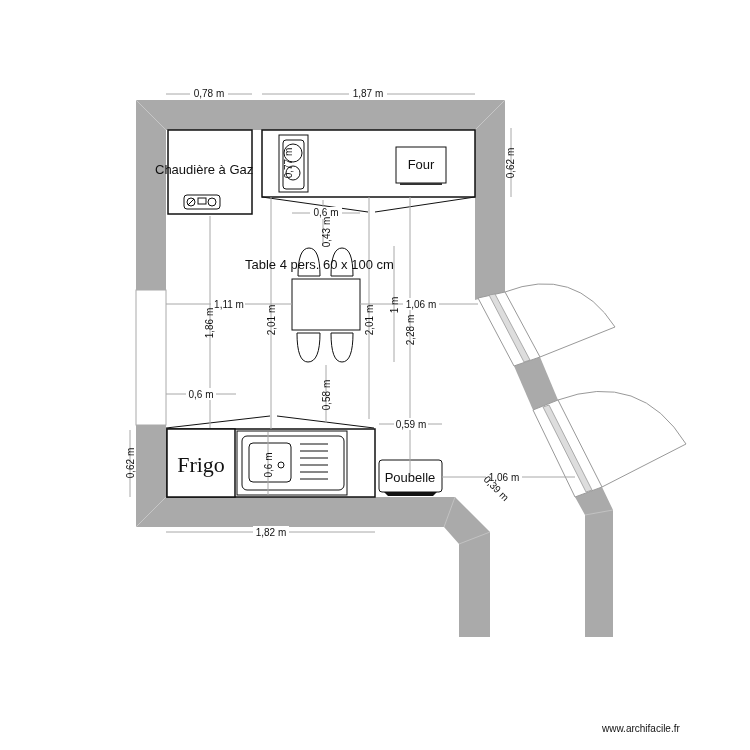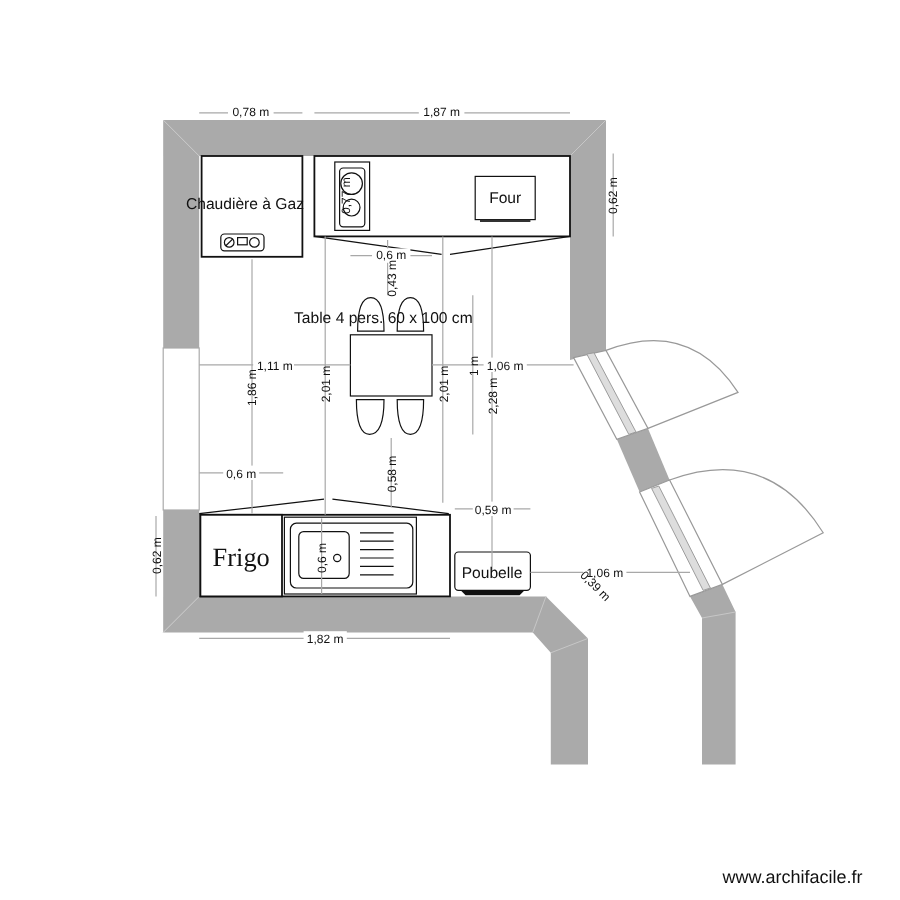--- a/index.html
+++ b/index.html
@@ -8,21 +8,21 @@
   .wall{fill:#aaaaaa;}
   .wallseam{stroke:#c8c8c8;stroke-width:0.8;fill:none;}
   .furn{fill:#ffffff;stroke:#111;stroke-width:1.5;}
   .thin{fill:none;stroke:#111;stroke-width:1;}
   .dim{stroke:#a8a8a8;stroke-width:1;fill:none;}
   .dimtxt{font-family:"Liberation Sans",sans-serif;font-size:10px;fill:#111;}
   .label{font-family:"Liberation Sans",sans-serif;font-size:13px;fill:#111;}
   .serif{font-family:"Liberation Serif",serif;font-size:22px;fill:#111;}
   .door{fill:none;stroke:#999;stroke-width:1;}
   .glass{fill:#dddddd;stroke:#999;stroke-width:0.8;}
-  .wm{position:absolute;left:602px;top:723px;font-size:15px;color:#111;}
+  .wm{position:absolute;left:602px;top:723px;font-size:10px;color:#111;}
 </style>
 </head>
 <body>
 
 <svg width="750" height="750" viewBox="0 0 750 750">
 
   <g>
 
     <polygon class="wall" points="136,100 505,100 475,130 166,130"></polygon>
 

